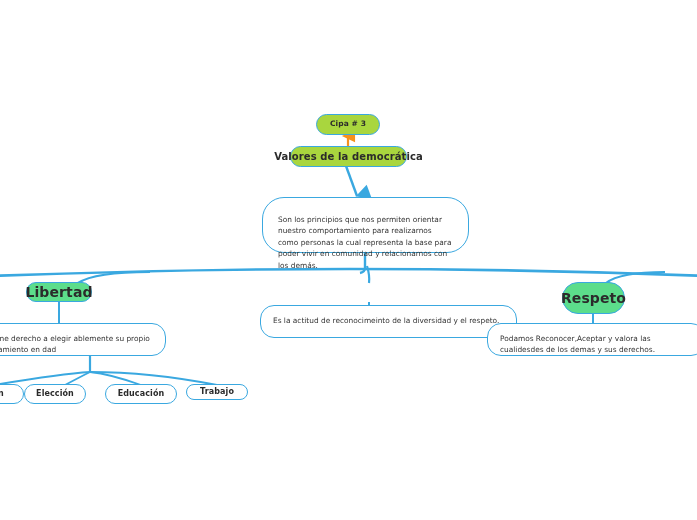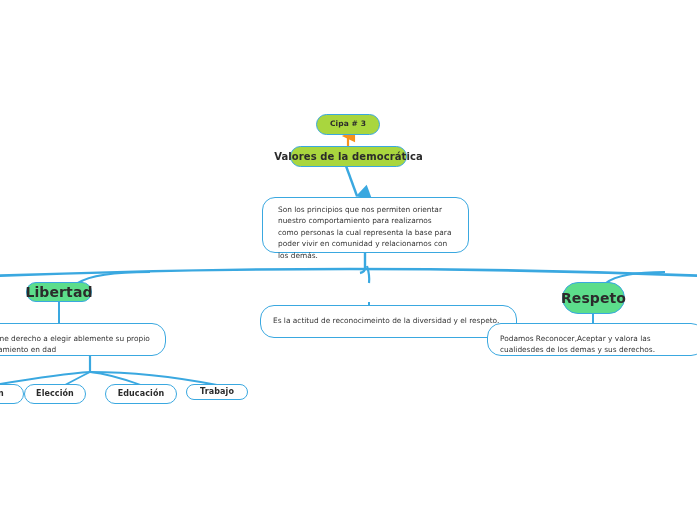--- a/index.html
+++ b/index.html
@@ -63,22 +63,22 @@
     border-radius: 14px;
     background: #ffffff;
     color: #333333;
     font-size: 7.4px;
     line-height: 1.55;
     padding: 9px 12px;
     text-align: left;
     font-weight: normal;
   }
   .notebox.tall {
-    border-radius: 13px;
-    padding: 6px 15px;
+    border-radius: 22px;
+    padding: 16px 15px;
   }
 </style>
 </head>
 <body>
 
 <div id="canvas">
 
   <svg id="edges" viewBox="0 0 697 520" width="697" height="520">
     <defs>
       <marker id="arrowOrange" markerWidth="7" markerHeight="7" refX="3.2" refY="3.2" orient="auto">

